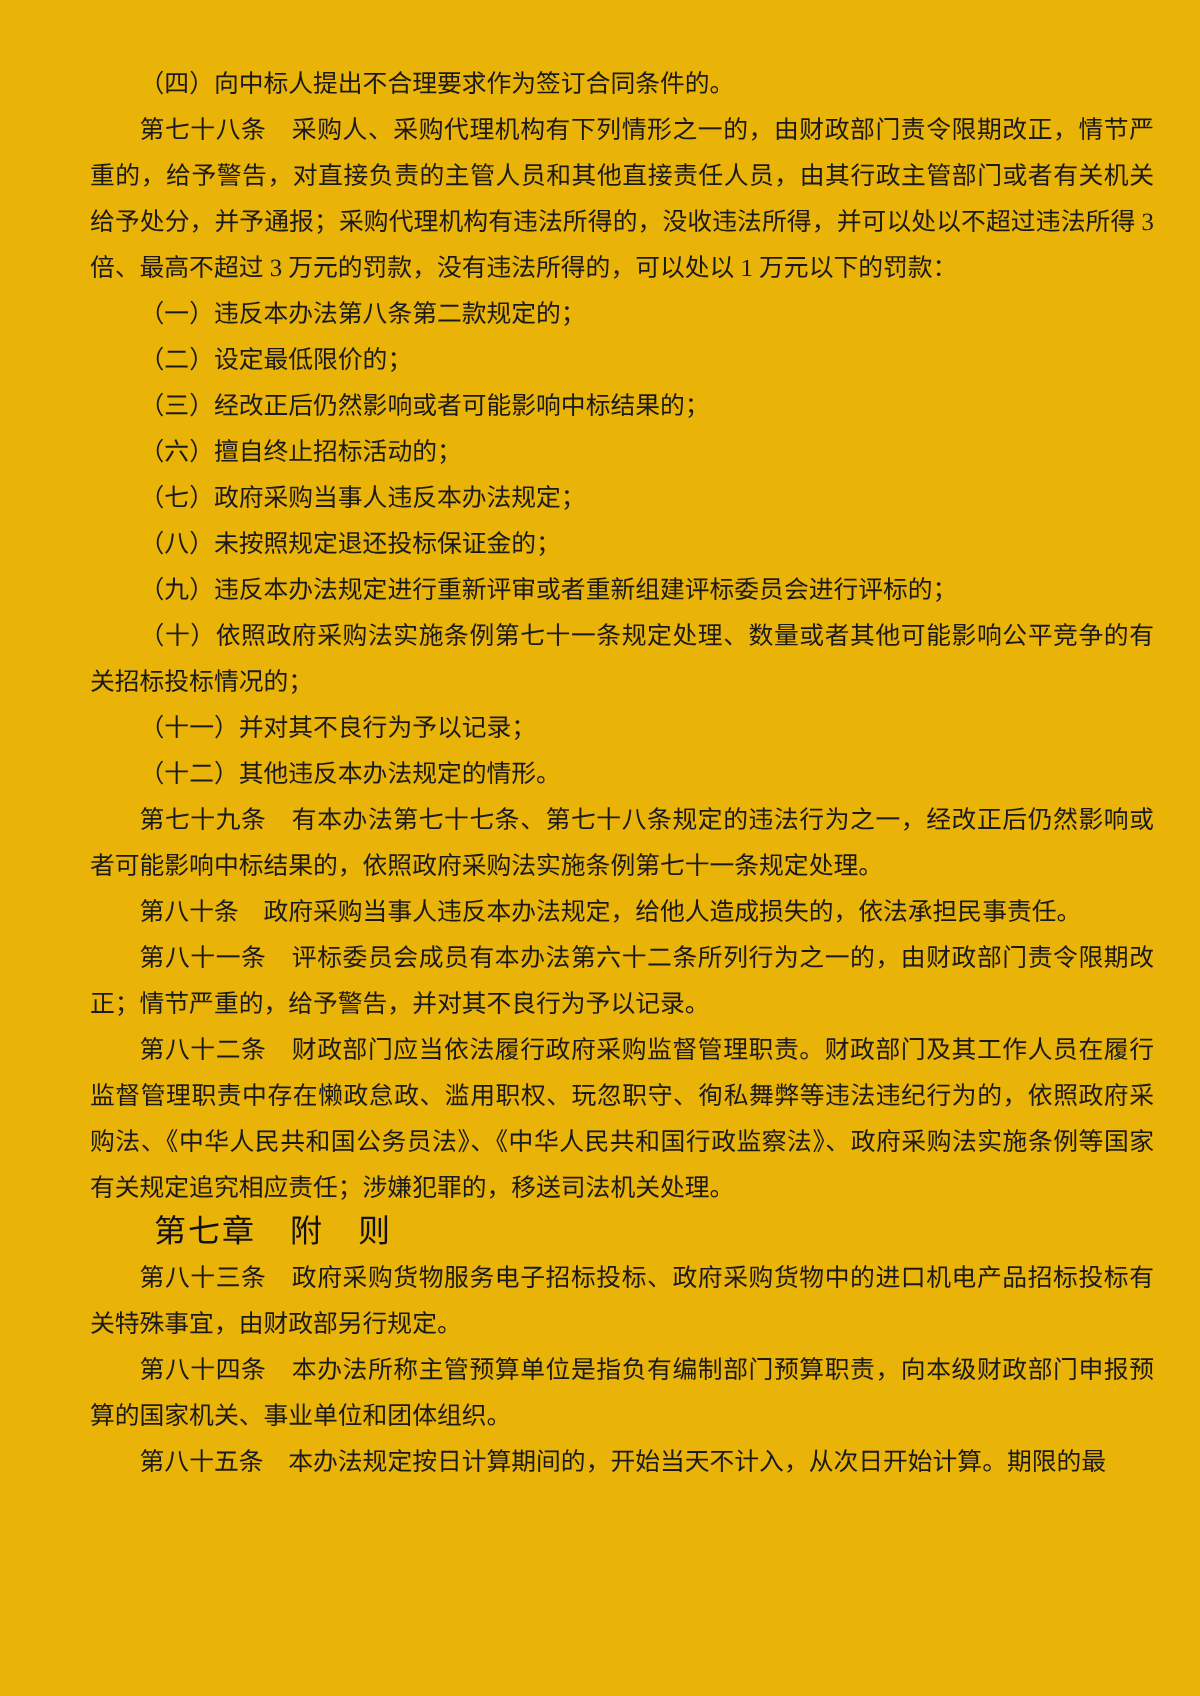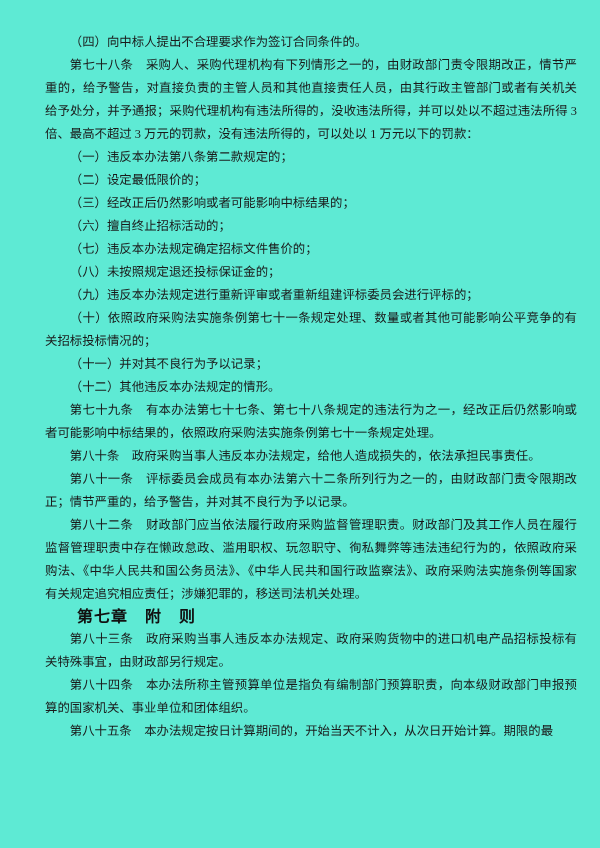--- a/index.html
+++ b/index.html
@@ -5,67 +5,67 @@
   html, body {
     margin: 0;
     padding: 0;
     background: #ffffff;
   }
   .page {
     position: relative;
     width: 600px;
     height: 848px;
     margin: 0;
-    background: #5eead4;
+    background: #eab308;
     color: #1a1a1a;
     box-sizing: border-box;
     padding: 31px 23px 0 45px;
     font-family: "Liberation Serif", "DejaVu Serif", serif;
     font-size: 12.4px;
     line-height: 23px;
     overflow: hidden;
   }
   .doc-body p {
     margin: 0;
     padding: 0;
     text-indent: 2em;
     text-align: justify;
     text-justify: inter-character;
     word-break: break-all;
   }
   .chapter-heading {
     margin: 6px 0;
     text-align: center;
     text-indent: 0;
-    font-weight: bold;
+    font-weight: normal;
     font-size: 16px;
     line-height: 22px;
     letter-spacing: 1px;
     color: #111111;
   }
 </style>
 </head>
 <body>
 
 <div class="page">
   <div class="doc-body">
     <p>（四）向中标人提出不合理要求作为签订合同条件的。</p>
     <p>第七十八条　采购人、采购代理机构有下列情形之一的，由财政部门责令限期改正，情节严重的，给予警告，对直接负责的主管人员和其他直接责任人员，由其行政主管部门或者有关机关给予处分，并予通报；采购代理机构有违法所得的，没收违法所得，并可以处以不超过违法所得 3 倍、最高不超过 3 万元的罚款，没有违法所得的，可以处以 1 万元以下的罚款：</p>
     <p>（一）违反本办法第八条第二款规定的；</p>
     <p>（二）设定最低限价的；</p>
     <p>（三）经改正后仍然影响或者可能影响中标结果的；</p>
     <p>（六）擅自终止招标活动的；</p>
-    <p>（七）违反本办法规定确定招标文件售价的；</p>
+    <p>（七）政府采购当事人违反本办法规定；</p>
     <p>（八）未按照规定退还投标保证金的；</p>
     <p>（九）违反本办法规定进行重新评审或者重新组建评标委员会进行评标的；</p>
     <p>（十）依照政府采购法实施条例第七十一条规定处理、数量或者其他可能影响公平竞争的有关招标投标情况的；</p>
     <p>（十一）并对其不良行为予以记录；</p>
     <p>（十二）其他违反本办法规定的情形。</p>
     <p>第七十九条　有本办法第七十七条、第七十八条规定的违法行为之一，经改正后仍然影响或者可能影响中标结果的，依照政府采购法实施条例第七十一条规定处理。</p>
     <p>第八十条　政府采购当事人违反本办法规定，给他人造成损失的，依法承担民事责任。</p>
     <p>第八十一条　评标委员会成员有本办法第六十二条所列行为之一的，由财政部门责令限期改正；情节严重的，给予警告，并对其不良行为予以记录。</p>
     <p>第八十二条　财政部门应当依法履行政府采购监督管理职责。财政部门及其工作人员在履行监督管理职责中存在懒政怠政、滥用职权、玩忽职守、徇私舞弊等违法违纪行为的，依照政府采购法、《中华人民共和国公务员法》、《中华人民共和国行政监察法》、政府采购法实施条例等国家有关规定追究相应责任；涉嫌犯罪的，移送司法机关处理。</p>
     <p class="chapter-heading">第七章　附　则</p>
-    <p>第八十三条　政府采购当事人违反本办法规定、政府采购货物中的进口机电产品招标投标有关特殊事宜，由财政部另行规定。</p>
+    <p>第八十三条　政府采购货物服务电子招标投标、政府采购货物中的进口机电产品招标投标有关特殊事宜，由财政部另行规定。</p>
     <p>第八十四条　本办法所称主管预算单位是指负有编制部门预算职责，向本级财政部门申报预算的国家机关、事业单位和团体组织。</p>
     <p>第八十五条　本办法规定按日计算期间的，开始当天不计入，从次日开始计算。期限的最</p>
   </div>
 </div>
 
 </body></html>

